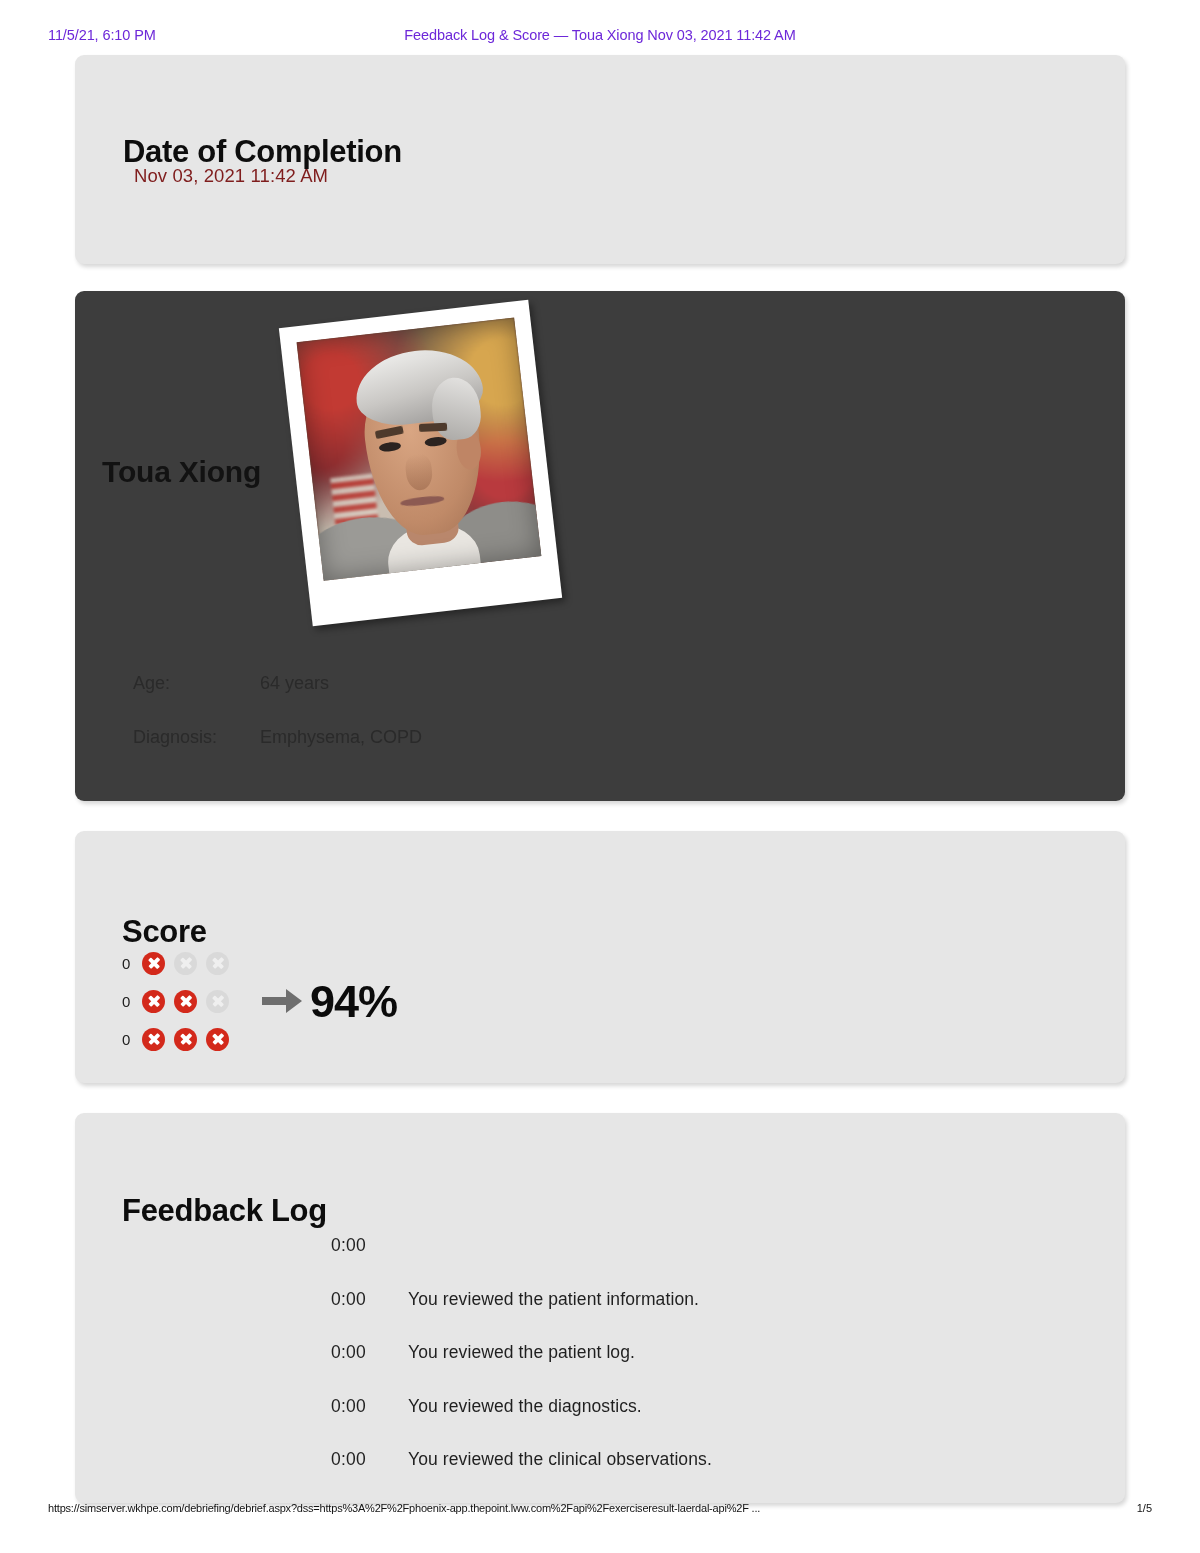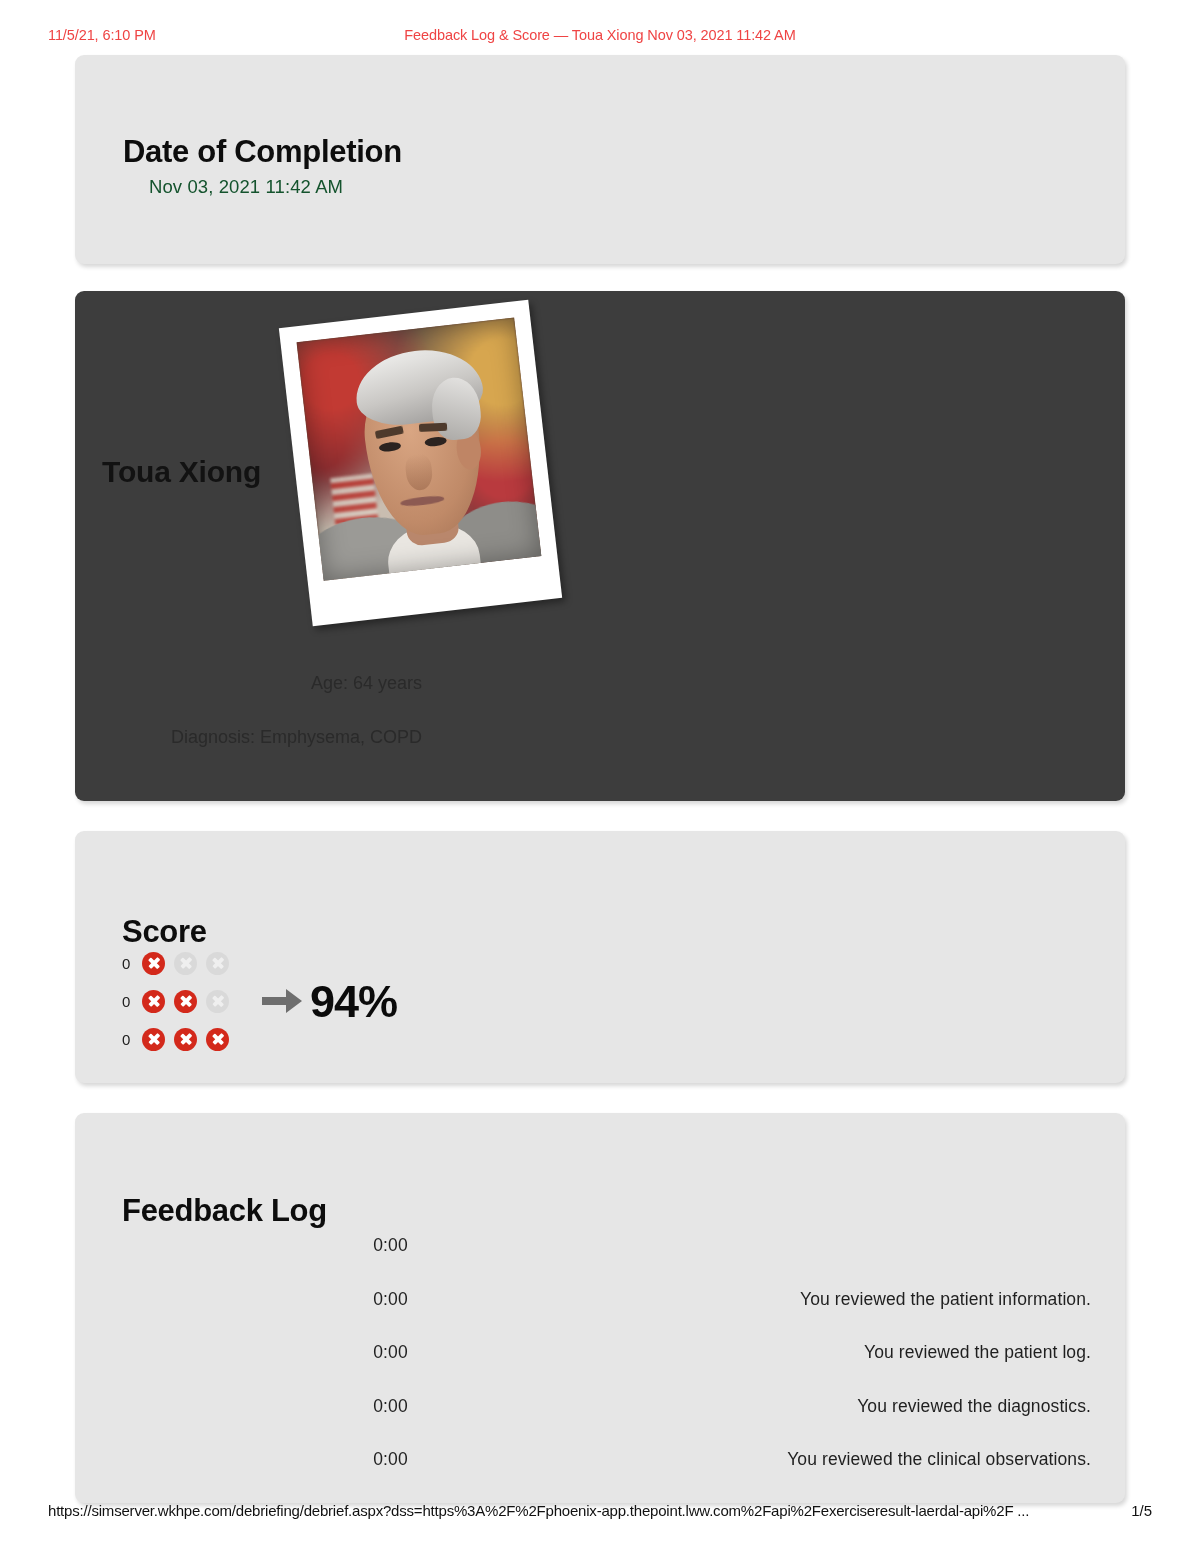--- a/index.html
+++ b/index.html
@@ -15,21 +15,21 @@
   }
 
   
   .print-header {
     position: absolute;
     top: 27px;
     left: 0;
     width: 1200px;
     height: 22px;
     font-size: 14.5px;
-    color: #ef4444;
+    color: #6d28d9;
     letter-spacing: -0.1px;
   }
   .print-header .ph-left {
     position: absolute;
     left: 48px;
     top: 0;
     white-space: nowrap;
   }
   .print-header .ph-center {
     position: absolute;
@@ -70,25 +70,24 @@
     letter-spacing: -0.3px;
     color: #0d0d0d;
   }
   #card-date .section-title    { position: absolute; left: 48px; top: 53px; }
   #card-score .section-title   { position: absolute; left: 47px; top: 57px; }
   #card-feedback .section-title{ position: absolute; left: 47px; top: 54px; }
 
   .date-value {
     position: absolute;
     left: 59px;
-    top: 121px;
+    top: 110px;
     font-size: 18.5px;
-    color: #14532d;
+    color: #7f1d1d;
     letter-spacing: 0.1px;
-    margin-left: 15px;
   }
 
   
   .patient-name {
     position: absolute;
     left: 27px;
     top: 164px;
     font-size: 30px;
     font-weight: bold;
     letter-spacing: -0.2px;
@@ -320,35 +319,35 @@
   }
   .log-row .msg { flex: 1 1 auto; letter-spacing: 0.1px; }
 
   
   .print-footer {
     position: absolute;
     left: 0;
     top: 1502px;
     width: 1200px;
     height: 20px;
-    font-size: 15px;
+    font-size: 11px;
     color: #111;
   }
   .print-footer .pf-url {
     position: absolute;
     left: 48px; top: 0;
     white-space: nowrap;
     letter-spacing: -0.2px;
   }
   .print-footer .pf-page {
     position: absolute;
     right: 48px; top: 0;
     white-space: nowrap;
   }
-  .clip { overflow: hidden; text-align: right; }
+  .clip { overflow: hidden; }
 </style>
 </head>
 <body>
 
 <div class="print-header">
   <span class="ph-left">11/5/21, 6:10 PM</span>
   <span class="ph-center">Feedback Log &amp; Score — Toua Xiong Nov 03, 2021 11:42 AM</span>
 </div>
 
 <div class="page">

